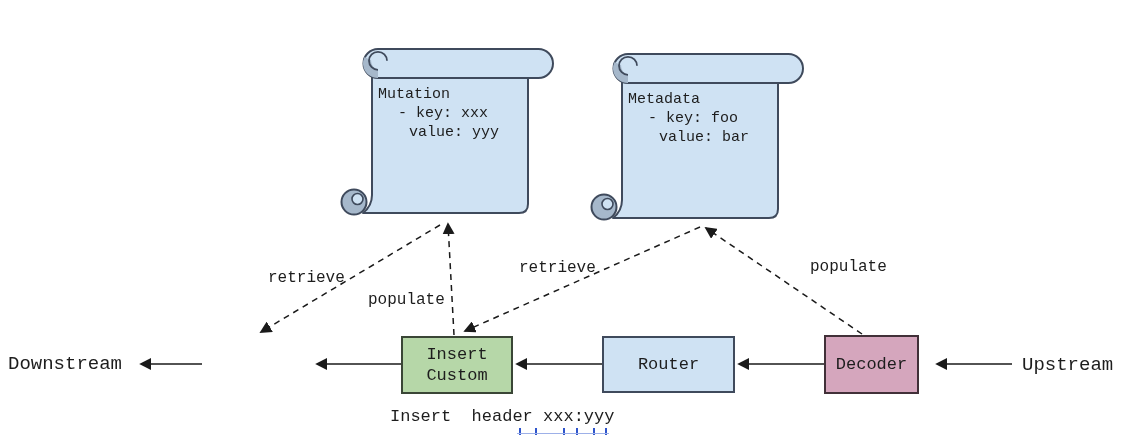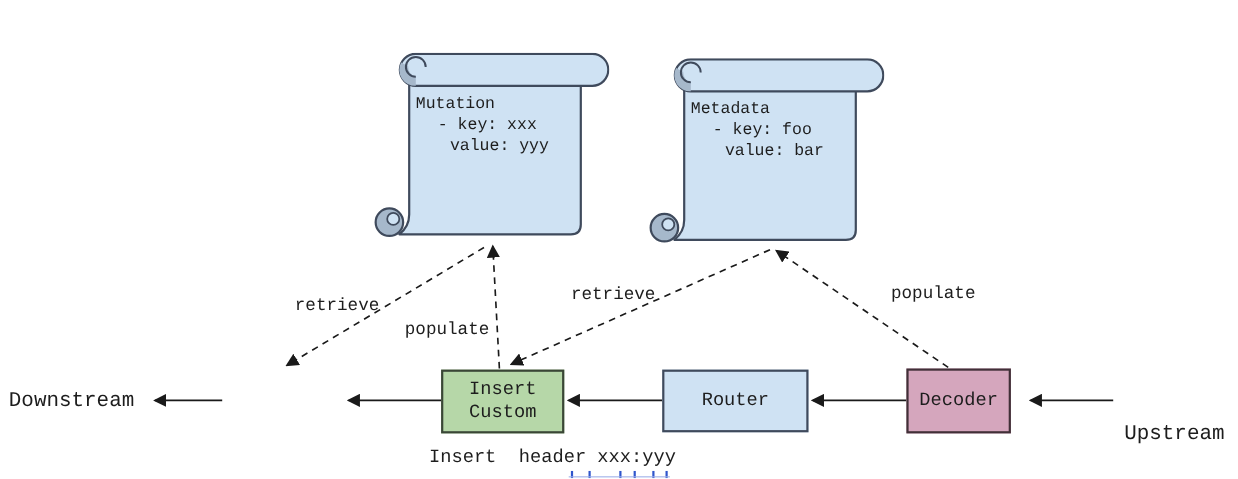--- a/index.html
+++ b/index.html
@@ -15,21 +15,21 @@
   }
   .node.pink{background:#d5a6bd;border-color:#413038;}
   .node.green{background:#b6d7a8;border-color:#3a4636;}
   .node.blue{background:#cfe2f3;border-color:#3f4a5c;}
   #node-encoder{left:202px;top:336px;width:111px;height:58px;}
   #node-custom-filter{left:401px;top:336px;width:112px;height:58px;}
   #node-router{left:602px;top:336px;width:133px;height:57px;}
   #node-decoder{left:824px;top:335px;width:95px;height:59px;}
   .endpoint-label{position:absolute;font-size:19px;white-space:nowrap;z-index:3;}
   #downstream-label{left:8px;top:353px;}
-  #upstream-label{left:1022px;top:354px;margin-top:29px;}
+  #upstream-label{left:1022px;top:354px;}
   .edge-label{position:absolute;font-size:16px;white-space:nowrap;z-index:3;}
   #edge-retrieve-left{left:268px;top:269px;}
   #edge-populate-left{left:368px;top:291px;}
   #edge-retrieve-right{left:519px;top:259px;}
   #edge-populate-right{left:810px;top:258px;}
   .scroll-note{position:absolute;width:214px;height:170px;z-index:2;}
   #note-mutation{left:340px;top:48px;}
   #note-metadata{left:590px;top:53px;}
   .scroll-note svg{position:absolute;left:0;top:0;}
   .note-text{position:absolute;left:38px;top:37px;font-size:15px;line-height:19px;z-index:2;}

